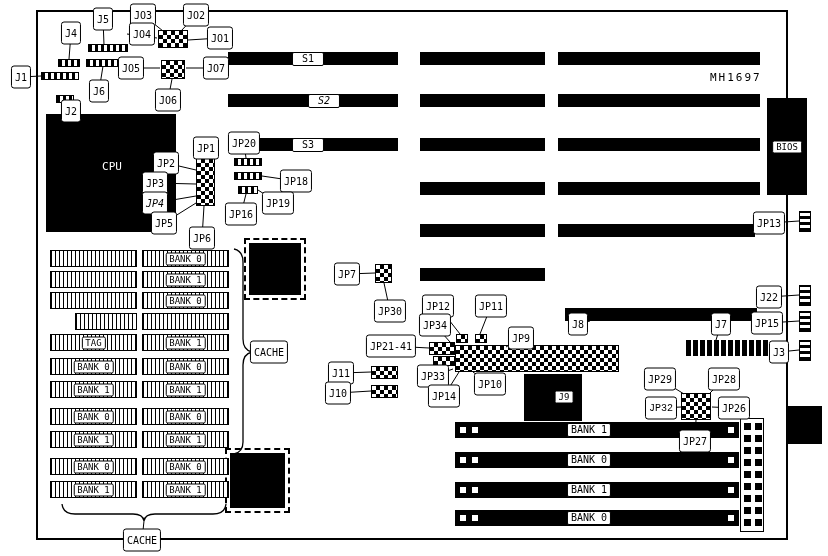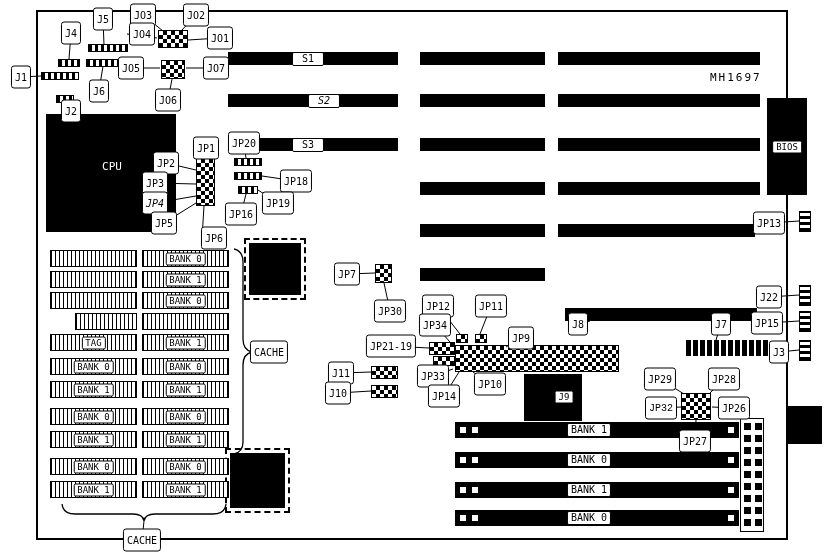--- a/index.html
+++ b/index.html
@@ -237,34 +237,34 @@
     <div class="callout" style="left: 71px; top: 111px;">J2</div>
     <div class="callout" style="left: 206px; top: 148px;">JP1</div>
     <div class="callout" style="left: 166px; top: 163px;">JP2</div>
     <div class="callout" style="left: 244px; top: 143px;">JP20</div>
     <div class="callout" style="left: 155px; top: 183px;">JP3</div>
     <div class="callout" style="left: 296px; top: 181px;">JP18</div>
     <div class="callout" style="left: 155px; top: 203px; font-style: italic;">JP4</div>
     <div class="callout" style="left: 278px; top: 203px;">JP19</div>
     <div class="callout" style="left: 241px; top: 214px;">JP16</div>
     <div class="callout" style="left: 164px; top: 223px;">JP5</div>
-    <div class="callout" style="left: 202px; top: 238px; margin-left: 12px;">JP6</div>
+    <div class="callout" style="left: 202px; top: 238px;">JP6</div>
     <div class="callout" style="left: 347px; top: 274px;">JP7</div>
     <div class="callout" style="left: 390px; top: 311px;">JP30</div>
     <div class="callout" style="left: 769px; top: 223px;">JP13</div>
     <div class="callout" style="left: 769px; top: 297px;">J22</div>
     <div class="callout" style="left: 767px; top: 323px;">JP15</div>
     <div class="callout" style="left: 779px; top: 352px;">J3</div>
     <div class="callout" style="left: 578px; top: 324px;">J8</div>
     <div class="callout" style="left: 721px; top: 324px;">J7</div>
     <div class="callout" style="left: 438px; top: 306px;">JP12</div>
     <div class="callout" style="left: 491px; top: 306px;">JP11</div>
     <div class="callout" style="left: 435px; top: 325px;">JP34</div>
     <div class="callout" style="left: 521px; top: 338px;">JP9</div>
-    <div class="callout" style="left: 391px; top: 346px;">JP21-19</div>
+    <div class="callout" style="left: 391px; top: 346px;">JP21-41</div>
     <div class="callout" style="left: 433px; top: 376px;">JP33</div>
     <div class="callout" style="left: 490px; top: 384px;">JP10</div>
     <div class="callout" style="left: 444px; top: 396px;">JP14</div>
     <div class="callout" style="left: 341px; top: 373px;">J11</div>
     <div class="callout" style="left: 338px; top: 393px;">J10</div>
     <div class="callout" style="left: 660px; top: 379px;">JP29</div>
     <div class="callout" style="left: 724px; top: 379px;">JP28</div>
     <div class="callout" style="left: 661px; top: 408px; font-family: Liberation Mono, monospace;">JP32</div>
     <div class="callout" style="left: 734px; top: 408px;">JP26</div>
     <div class="callout" style="left: 695px; top: 441px;">JP27</div>

